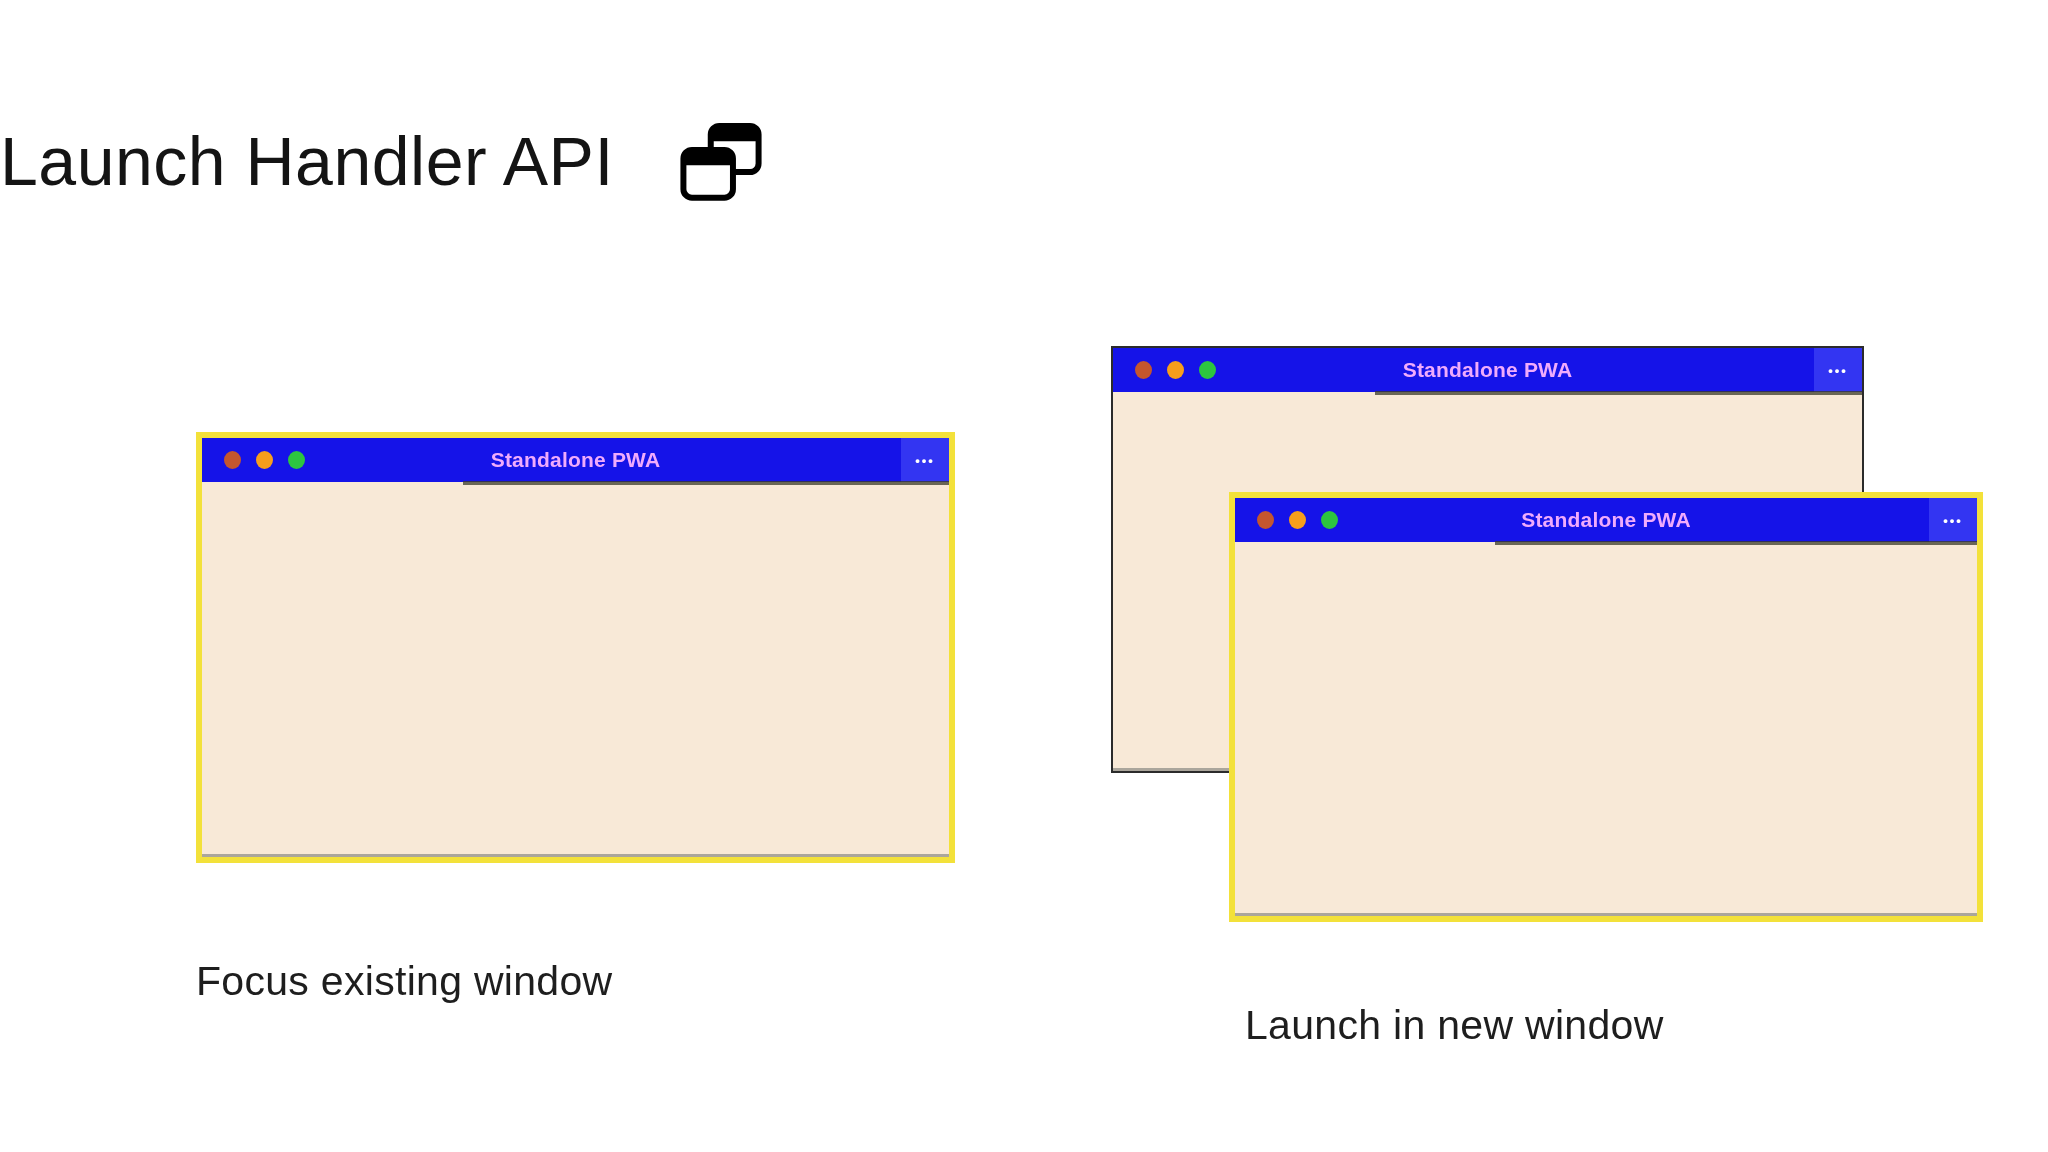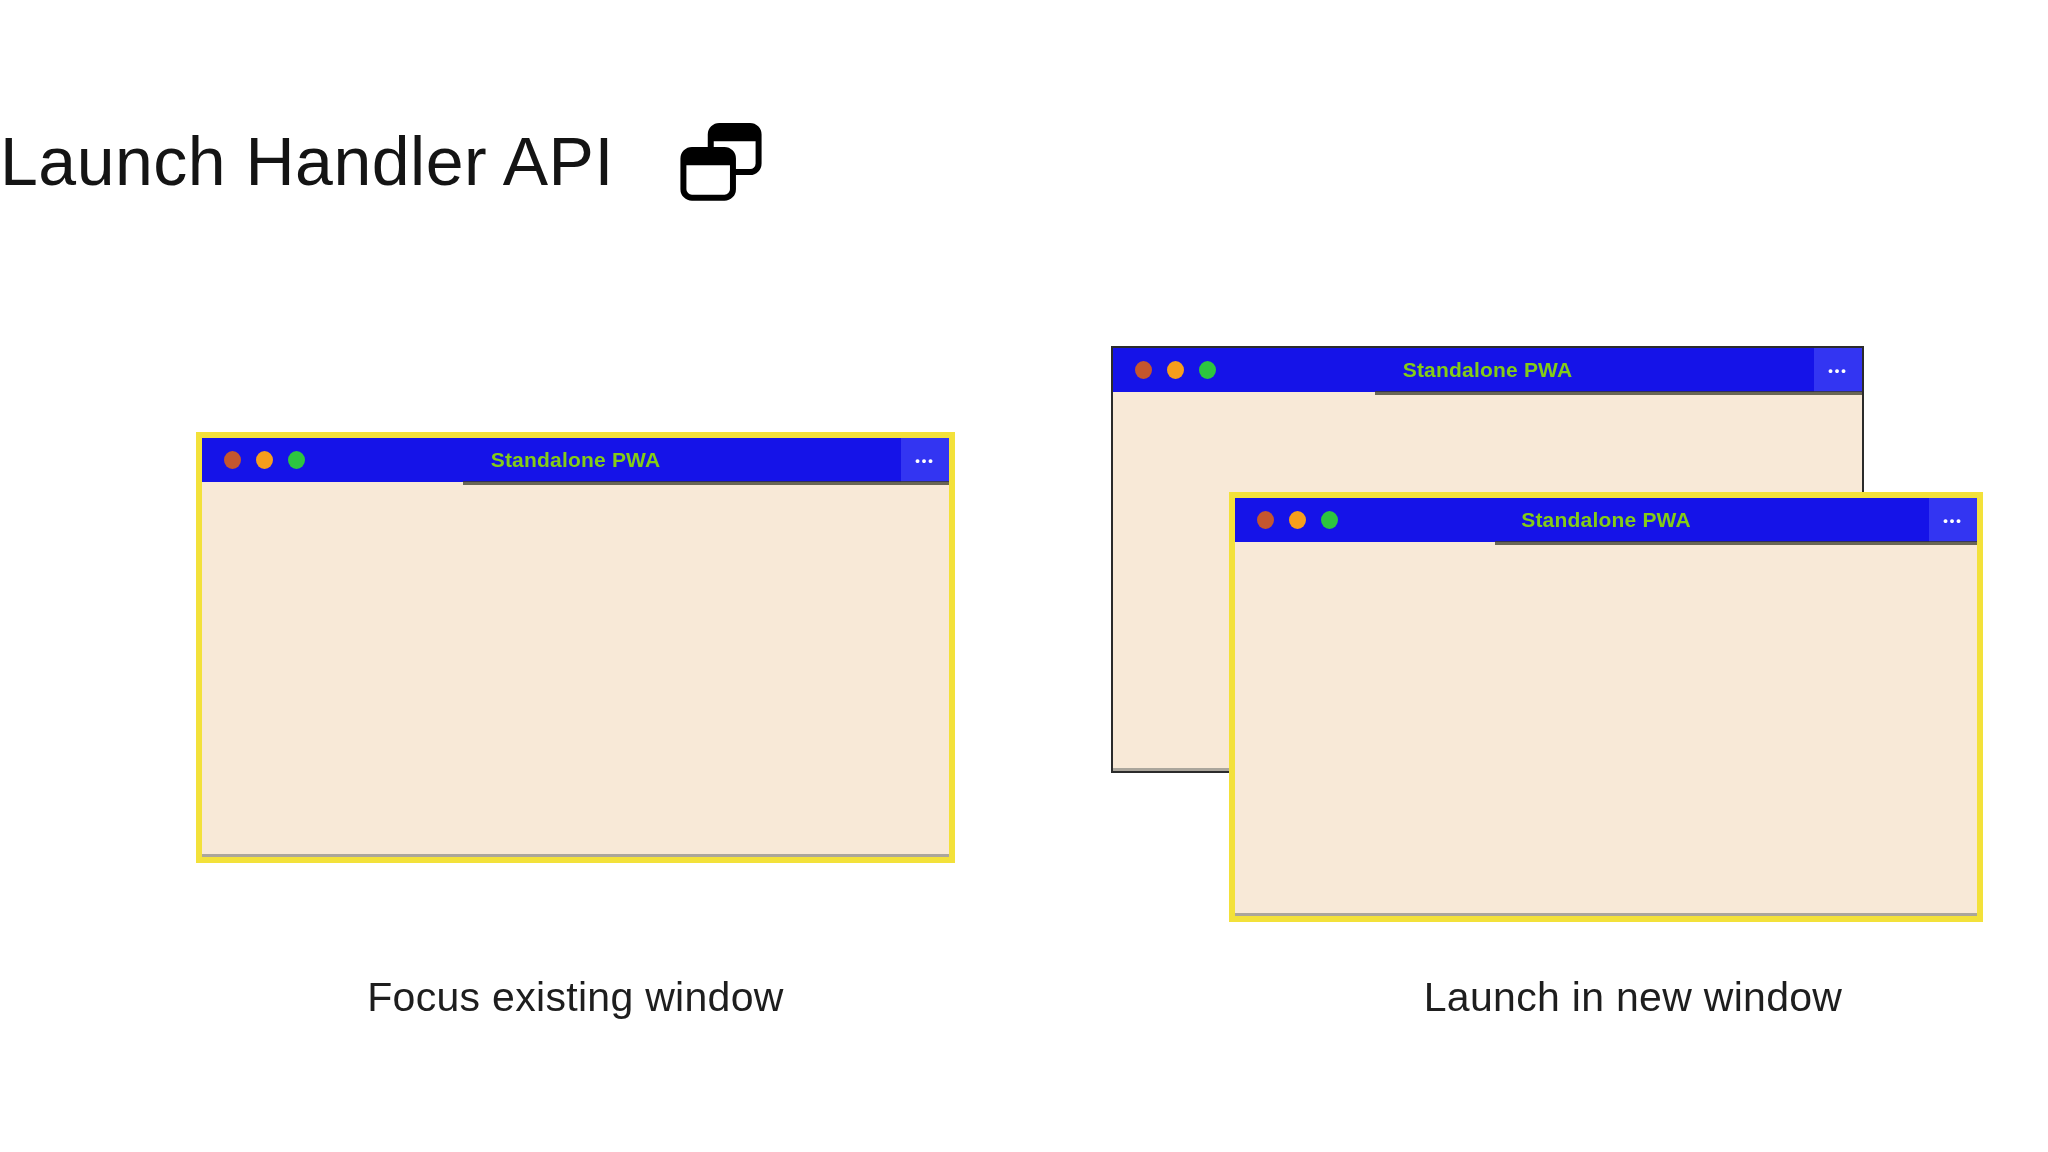--- a/index.html
+++ b/index.html
@@ -82,21 +82,21 @@
     width: 17px;
     height: 18px;
     border-radius: 50%;
   }
   .dot.red    { background: var(--dot_red); }
   .dot.orange { background: var(--dot_orange); }
   .dot.green  { background: var(--dot_green); }
   .titlebar-title {
     width: 100%;
     text-align: center;
-    color: #84cc16;
+    color: #f0abfc;
     font-size: 21px;
     font-weight: 700;
     letter-spacing: 0.2px;
   }
   .menu-button {
     position: absolute;
     right: 0;
     top: 0;
     height: 100%;
     width: 48px;
@@ -112,26 +112,25 @@
   }
   .window-body {
     flex: 1 1 auto;
     background: var(--window_body);
     border-bottom: 3px solid #aba69c;
   }
 
   
   .caption {
     position: absolute;
-    text-align: center;
+    text-align: left;
     font-size: 41px;
     font-weight: 400;
     color: #1e1e1e;
     letter-spacing: 0.3px;
-    margin-top: 16px;
   }
 </style>
 </head>
 <body>
 
 <div class="stage">
 
   <div class="header">
     <div class="header-title">Launch Handler API</div>
     <svg class="header-icon" viewBox="0 0 96 96" aria-hidden="true">
@@ -181,15 +180,15 @@
       </div>
       <div class="titlebar-title">Standalone PWA</div>
       <div class="menu-button">•••</div>
       <div class="titlebar-shadow"></div>
     </div>
     <div class="window-body"></div>
   </div>
 
   <div class="caption" style="left:196px; top:958px; width:759px;">Focus existing window</div>
 
-  <div class="caption" style="left:1245px; top:958px; width:776px;">Launch in new window</div>
+  <div class="caption" style="left:1245px; top:1002px; width:776px;">Launch in new window</div>
 
 </div>
 
 </body></html>

